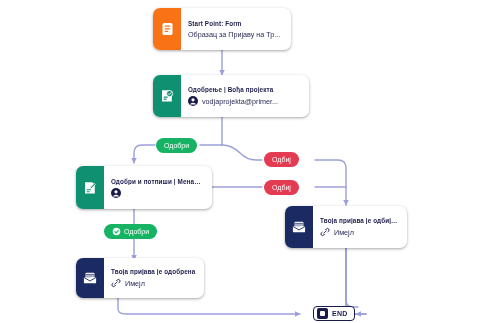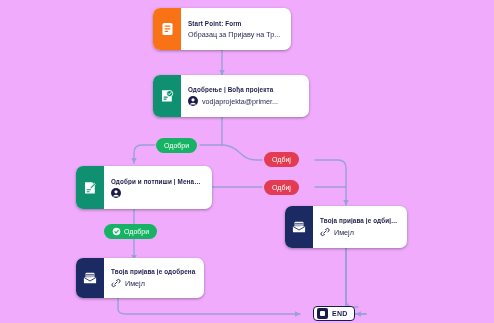--- a/index.html
+++ b/index.html
@@ -4,21 +4,21 @@
 <style>
   html, body {
     margin: 0;
     padding: 0;
     background: #000000;
   }
   #canvas {
     position: relative;
     width: 494px;
     height: 323px;
-    background: #f0abfc;
+    background: #ffffff;
     overflow: hidden;
     font-family: "Liberation Sans", sans-serif;
   }
   svg.edges {
     position: absolute;
     left: 0;
     top: 0;
     width: 494px;
     height: 323px;
     overflow: visible;

